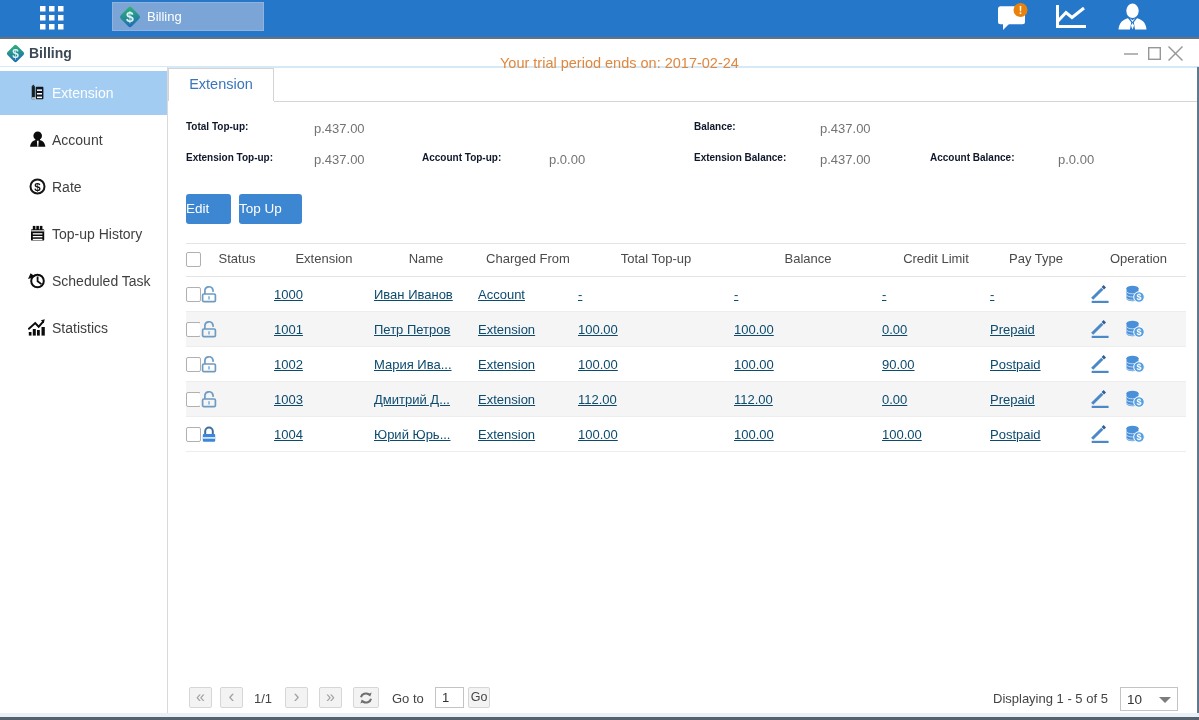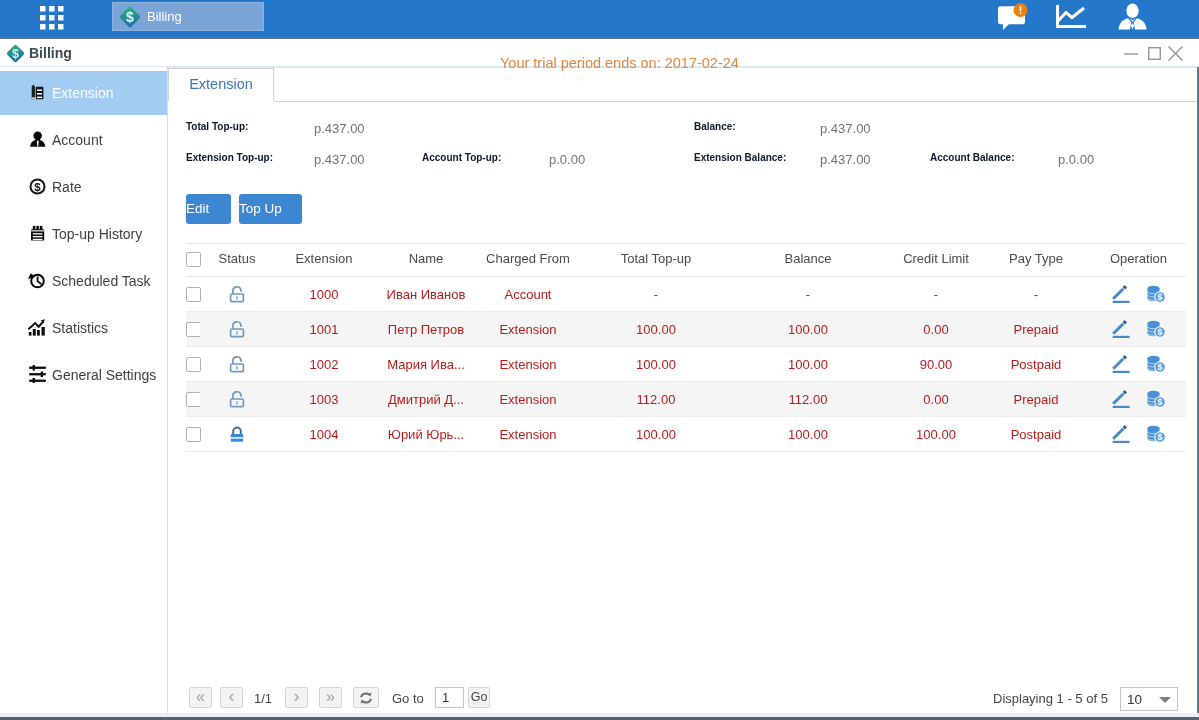--- a/index.html
+++ b/index.html
@@ -30,21 +30,21 @@
 
 .lab{position:absolute;font-size:10px;font-weight:bold;color:#0f172a;}
 .val{position:absolute;font-size:13px;color:#737373;}
 
 .btn{position:absolute;top:194px;height:30px;background:#3c86d2;border-radius:3px;color:#fff;font-size:13.5px;text-align:left;line-height:30px;}
 
 table.grid{position:absolute;left:186px;top:243px;width:1000px;border-collapse:collapse;table-layout:fixed;}
 table.grid th:last-child{padding-left:9px;}
 table.grid th{height:32px;line-height:29px;vertical-align:top;font-size:13px;font-weight:normal;color:#4a4a4a;text-align:center;border-top:1px solid #e4e4e4;border-bottom:1px solid #e4e4e4;padding:0;}
 table.grid td:last-child{padding-left:9px;}
-table.grid td{height:34px;font-size:13px;color:#b91c1c;text-align:center;border-bottom:1px solid #ededed;padding:0;}
+table.grid td{height:34px;font-size:13px;color:#0c4a6e;text-align:left;border-bottom:1px solid #ededed;padding:0;text-decoration:underline;}
 table.grid tr.z td{background:#f5f5f5;}
 th .cb{margin-top:8px !important;}
 .cb{width:13px;height:13px;border:1px solid #b0b0b0;border-radius:2px;background:#fff;margin:0 auto;}
 
 .pbtn{position:absolute;top:687px;height:21px;width:23px;background:#f3f3f3;border:1px solid #d6d6d6;box-sizing:border-box;border-radius:2px;text-align:center;color:#a8a8a8;font-size:14px;line-height:19px;font-weight:bold;}
 .ptxt{position:absolute;top:691px;font-size:13px;color:#444;}
 .goinput{position:absolute;left:435px;top:687px;width:29px;height:21px;border:1px solid #c4c4c4;box-sizing:border-box;font-size:13px;padding-left:6px;line-height:19px;color:#333;background:#fff;}
 .gobtn{position:absolute;left:468px;top:687px;width:22px;height:21px;background:#f3f3f3;border:1px solid #d6d6d6;box-sizing:border-box;border-radius:2px;text-align:center;font-size:12.5px;line-height:19px;color:#444;}
 .pagesel{position:absolute;left:1120px;top:687px;width:58px;height:24px;border:1px solid #c4c4c4;box-sizing:border-box;background:#fff;}
 .pagesel .n{position:absolute;left:6px;top:4px;font-size:13.5px;color:#333;}
@@ -183,33 +183,20 @@
       <g fill="#0c0c0c">
         <rect x="0.8" y="13" width="2.7" height="3.6"></rect>
         <rect x="4.8" y="10" width="3" height="6.6"></rect>
         <rect x="9" y="11" width="2.8" height="5.6"></rect>
         <rect x="13.5" y="8" width="3.3" height="8.6"></rect>
       </g>
       <path d="M0.3,10.3 L7.2,4.1 L10.7,7.7 L15.4,2.4" stroke="#0c0c0c" stroke-width="2" fill="none"></path>
       <polygon points="12.9,1.3 16.8,0.3 15.7,4.2" fill="#0c0c0c"></polygon>
     </svg>
     <div class="lbl">Statistics</div>
-  </div>
-  <div class="sitem">
-    <svg width="17" height="18" viewBox="0 0 17 18" style="top:12px">
-      <g fill="#0c0c0c">
-        <rect x="0.2" y="1.6" width="16.6" height="2.3"></rect>
-        <rect x="0.2" y="8.1" width="16.6" height="2.3"></rect>
-        <rect x="0.2" y="14.6" width="16.6" height="2.3"></rect>
-        <rect x="3.6" y="0" width="2.3" height="5.5"></rect>
-        <rect x="11.7" y="6.5" width="2.3" height="5.5"></rect>
-        <rect x="3.6" y="13" width="2.3" height="5"></rect>
-      </g>
-    </svg>
-    <div class="lbl">General Settings</div>
   </div>
 </div>
 <div class="tab">
     <div class="txt">Extension</div>
   </div>
 <div class="tabline"></div>
 
 <div class="lab" style="left:186px;top:121px">Total Top-up:</div>
 <div class="val" style="left:314px;top:121px">p.437.00</div>
 <div class="lab" style="left:694px;top:121px">Balance:</div>

